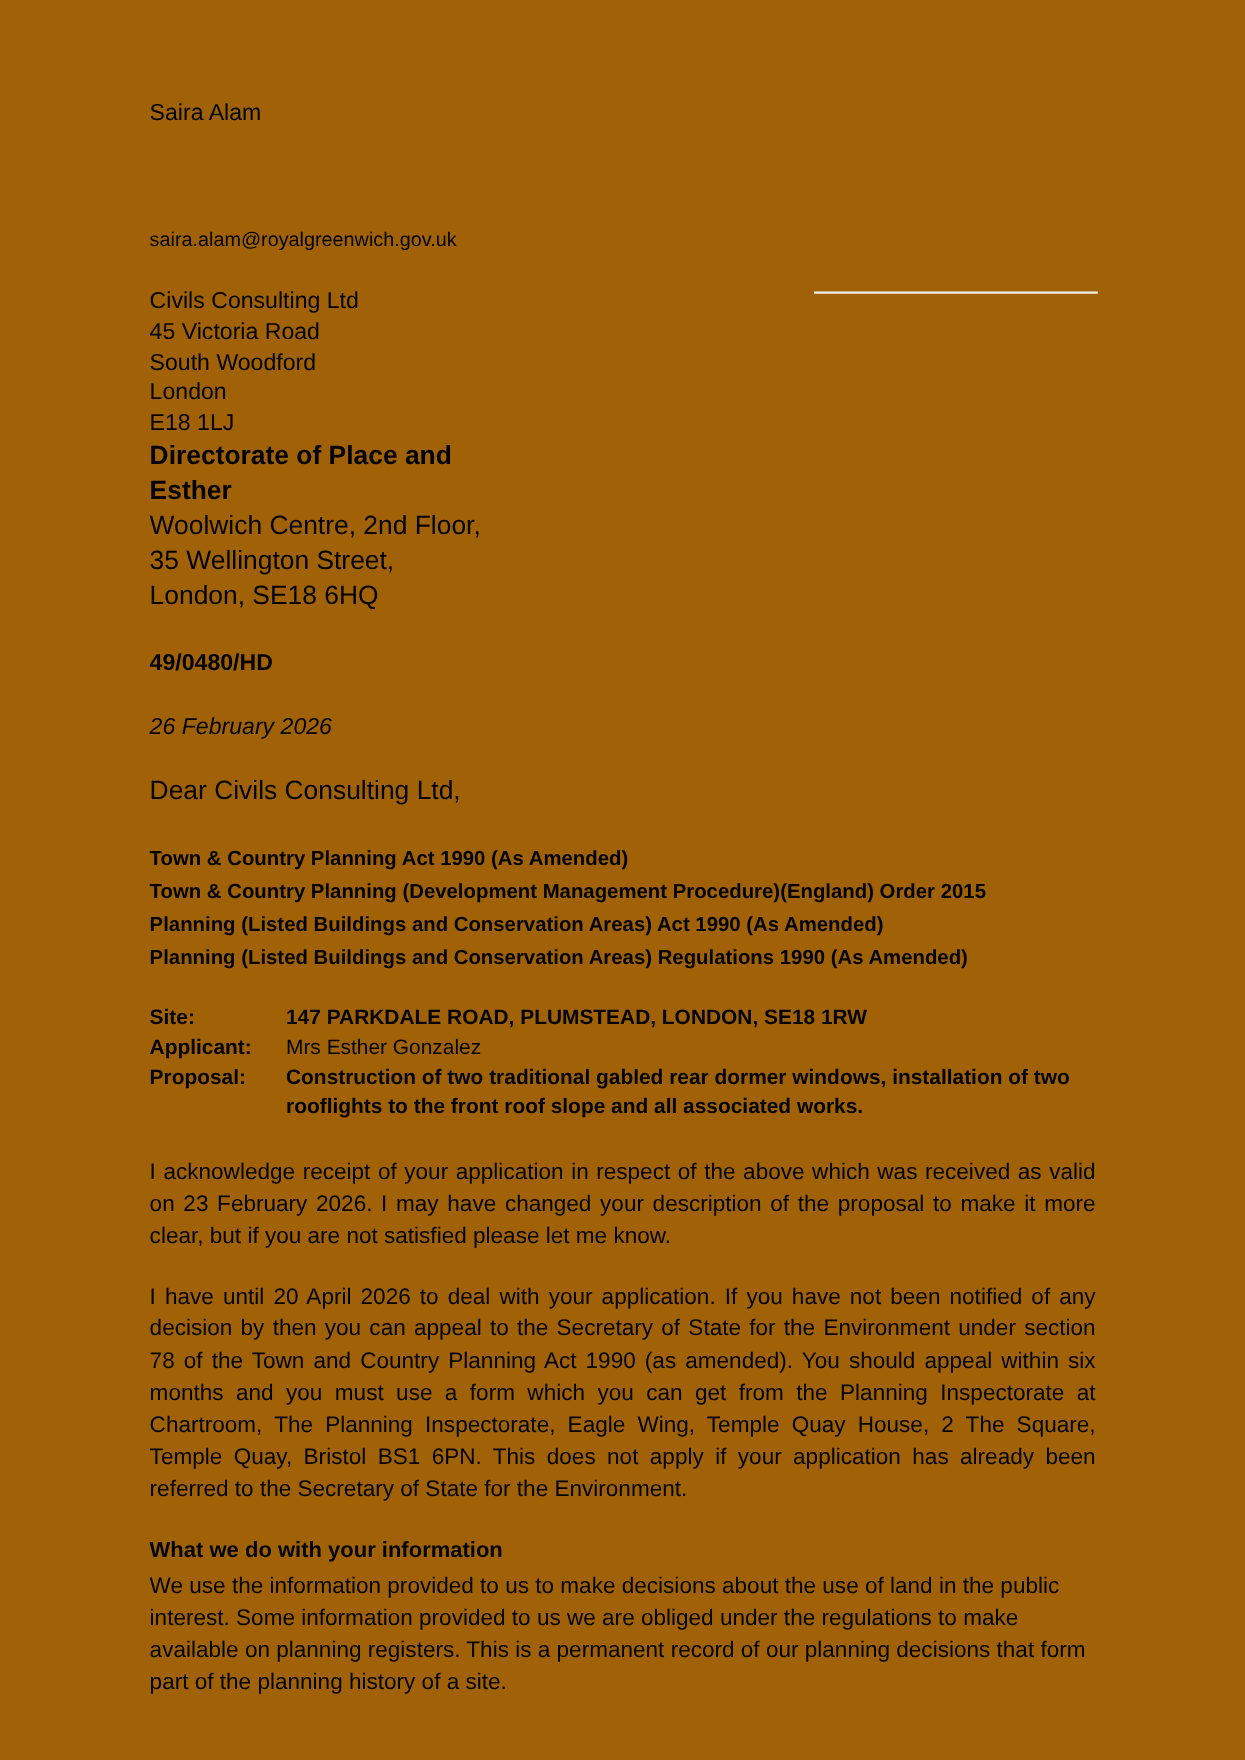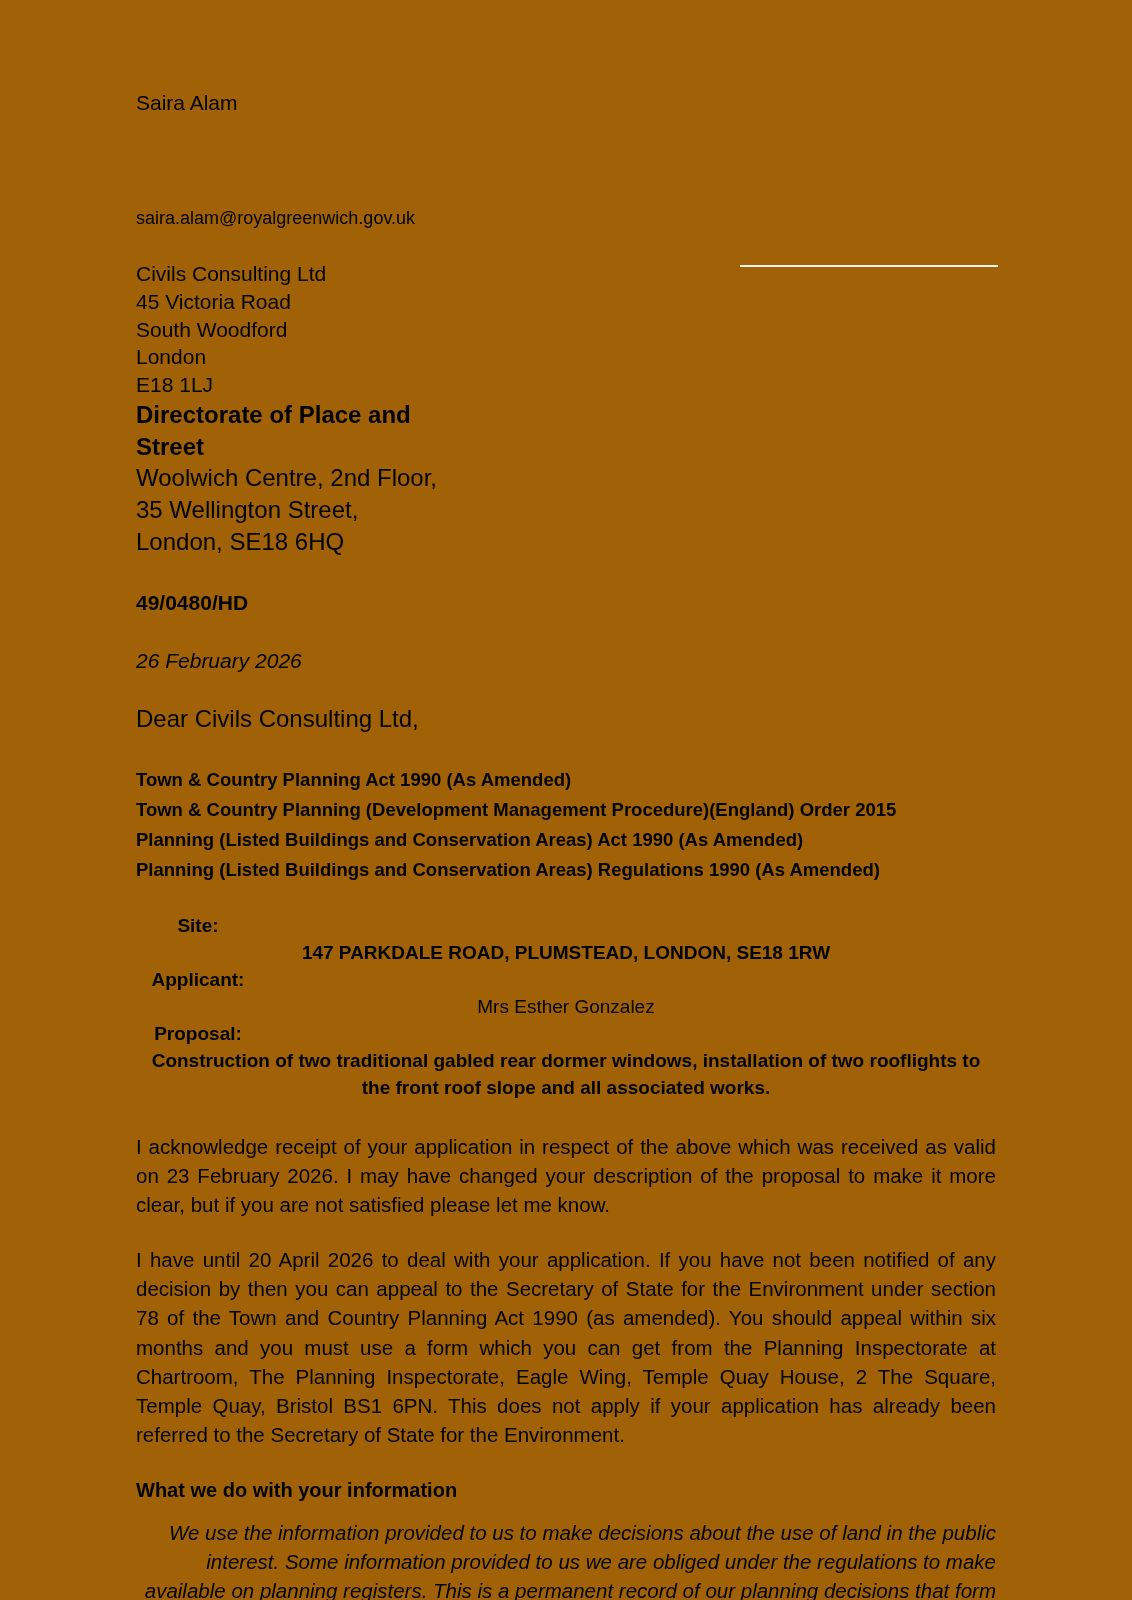--- a/index.html
+++ b/index.html
@@ -77,23 +77,22 @@
     font-size: 18.5px;
     font-weight: bold;
     line-height: 1.62;
   }
   .details {
     margin-top: 28px;
     font-size: 19px;
   }
   .det-row {
     display: flex;
-    flex-direction: column;
+    flex-direction: row;
     line-height: 1.42;
-    text-align: center;
   }
   .det-label {
     width: 124px;
     font-weight: bold;
     flex: none;
   }
   .det-val {
     flex: 1;
   }
   .det-val.b {
@@ -107,23 +106,22 @@
   }
   .para.first {
     margin-top: 30px;
   }
   .sub-head {
     font-size: 20px;
     font-weight: bold;
     margin-top: 30px;
   }
   .para.tight {
-    margin-top: 16px;
-    text-align: right;
-    font-style: italic;
+    margin-top: 6px;
+    text-align: left;
   }
 </style>
 </head>
 <body>
 
 <div class="page">
 
   <div class="faint-line"></div>
 
   <div class="content">
@@ -135,21 +133,21 @@
     <div class="addr-block">
       <div class="addr-left">
         <div>Civils Consulting Ltd</div>
         <div>45 Victoria Road</div>
         <div>South Woodford</div>
         <div>London</div>
         <div>E18 1LJ</div>
       </div>
       <div class="addr-right">
         <div class="b">Directorate of Place and</div>
-        <div class="b">Street</div>
+        <div class="b">Esther</div>
         <div>Woolwich Centre, 2nd Floor,</div>
         <div>35 Wellington Street,</div>
         <div>London, SE18 6HQ</div>
       </div>
     </div>
 
     <div class="ref">49/0480/HD</div>
 
     <div class="date">26 February 2026</div>
 

